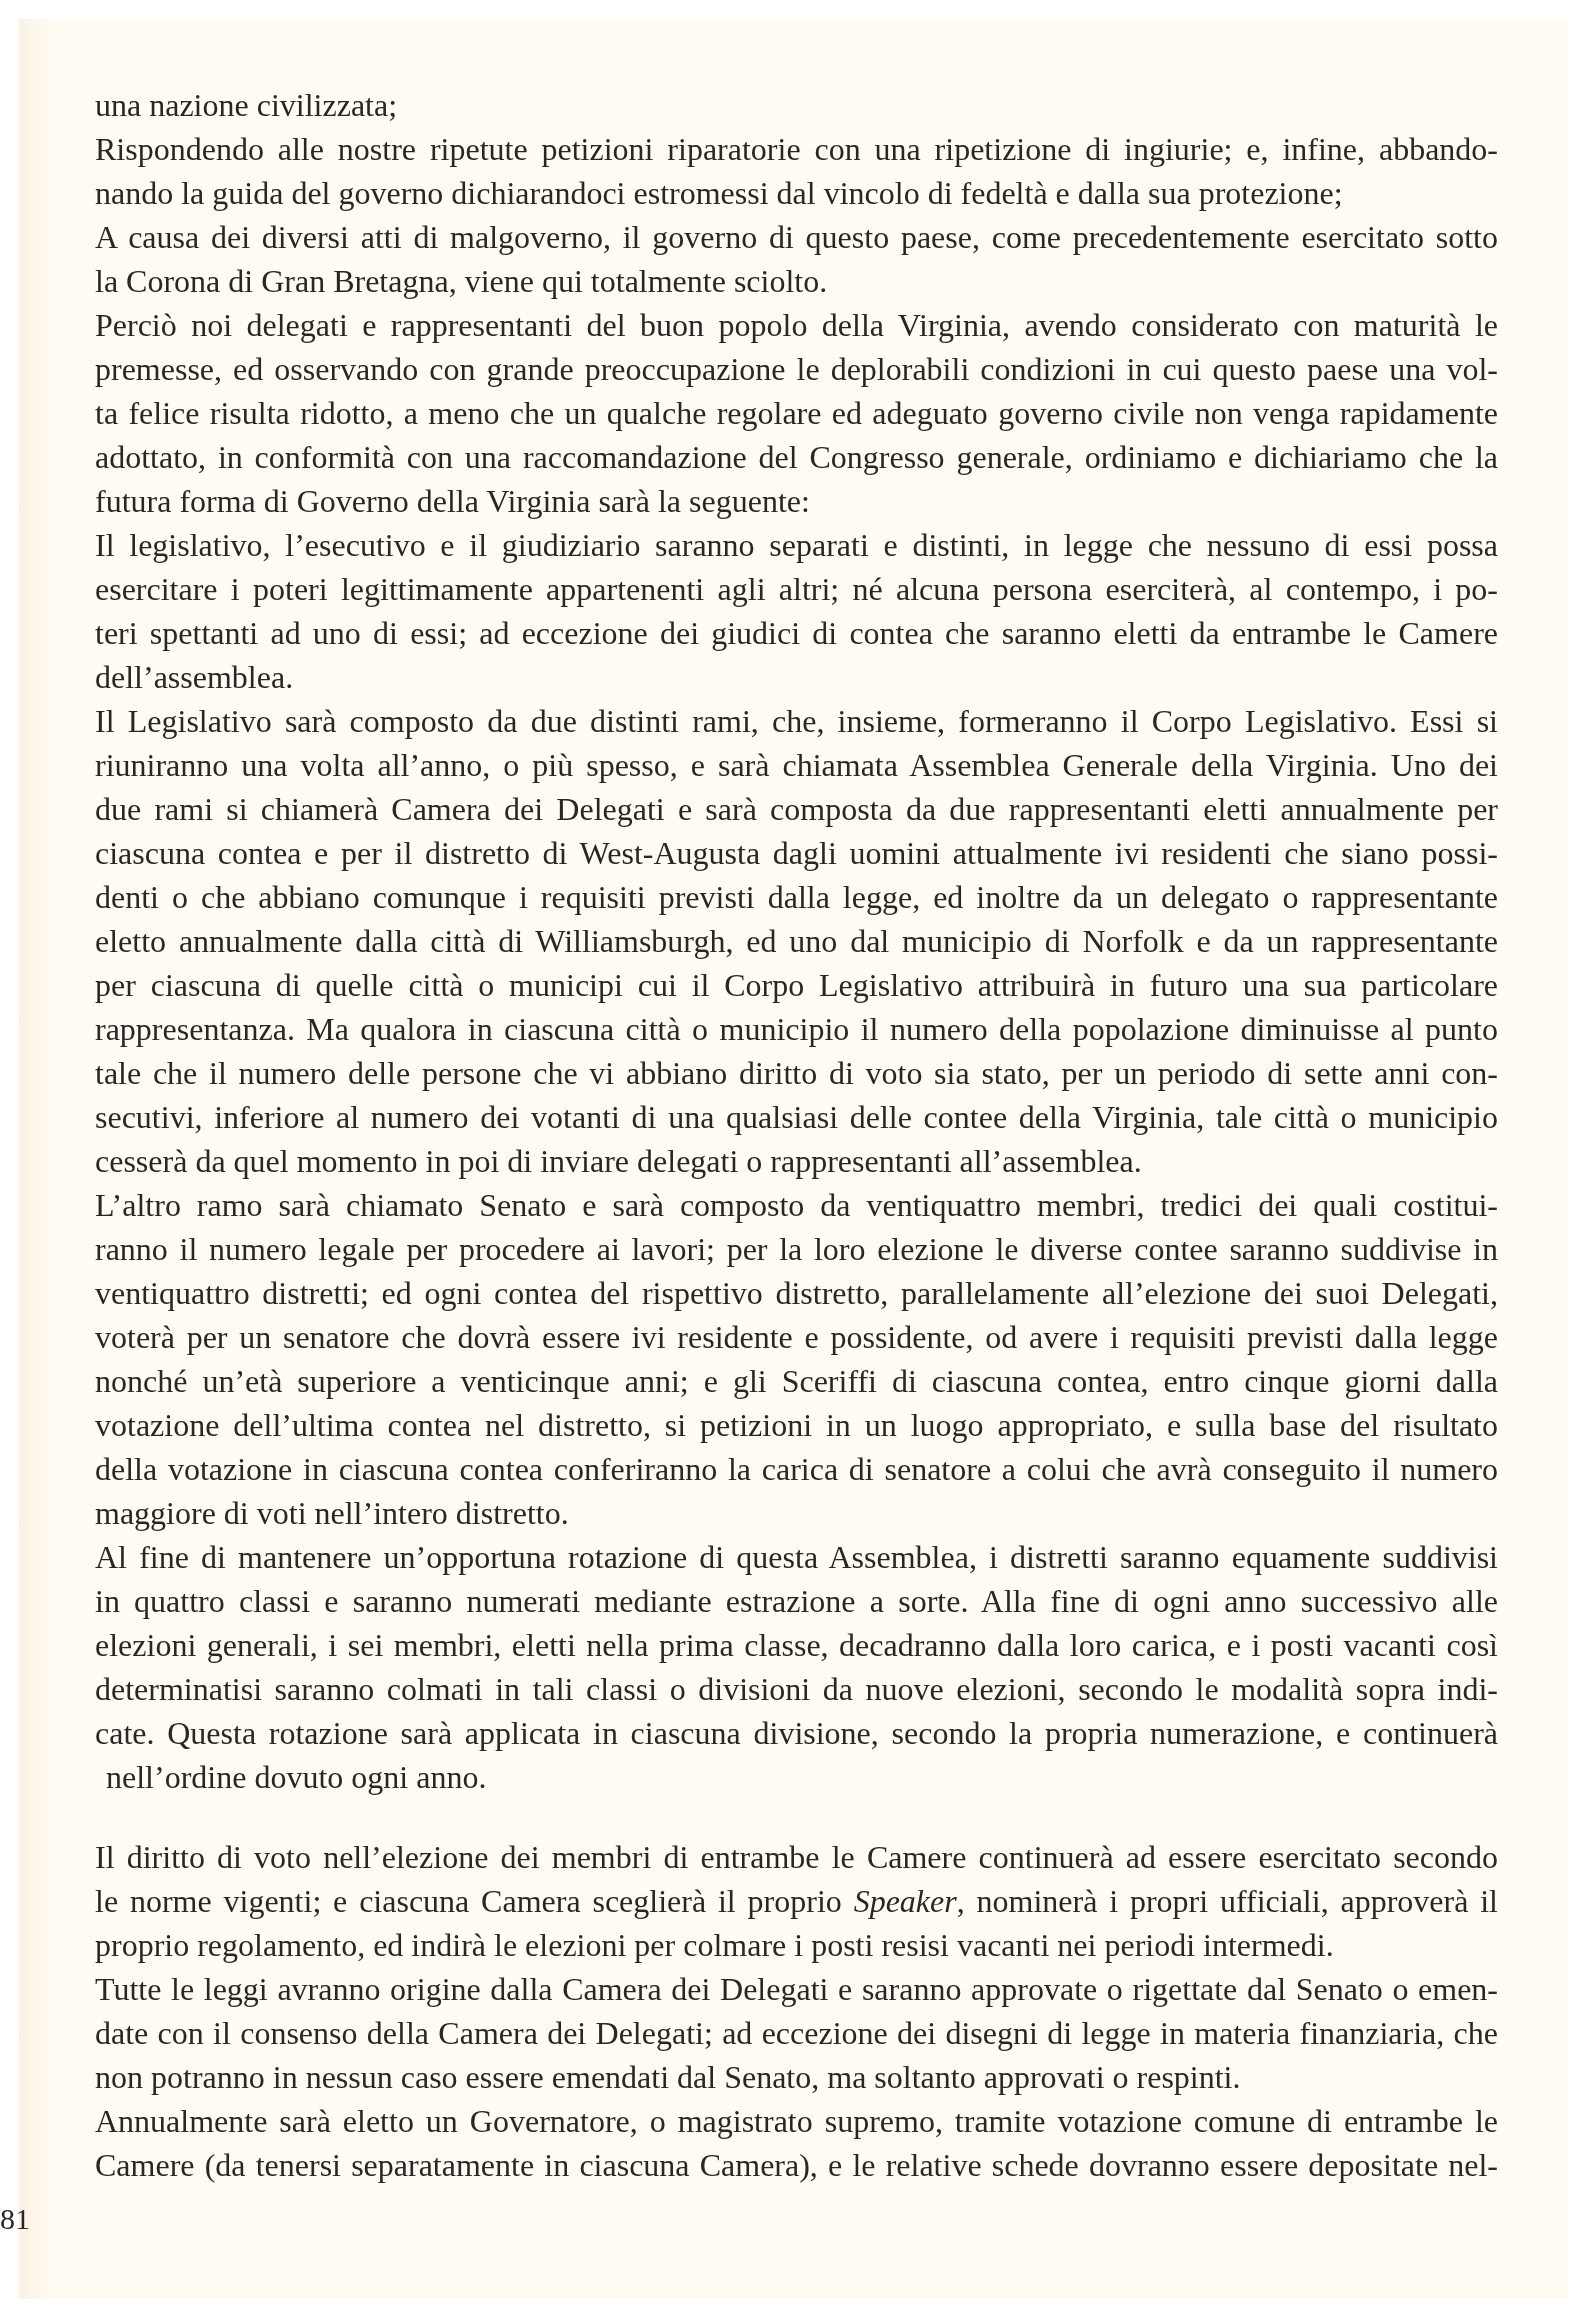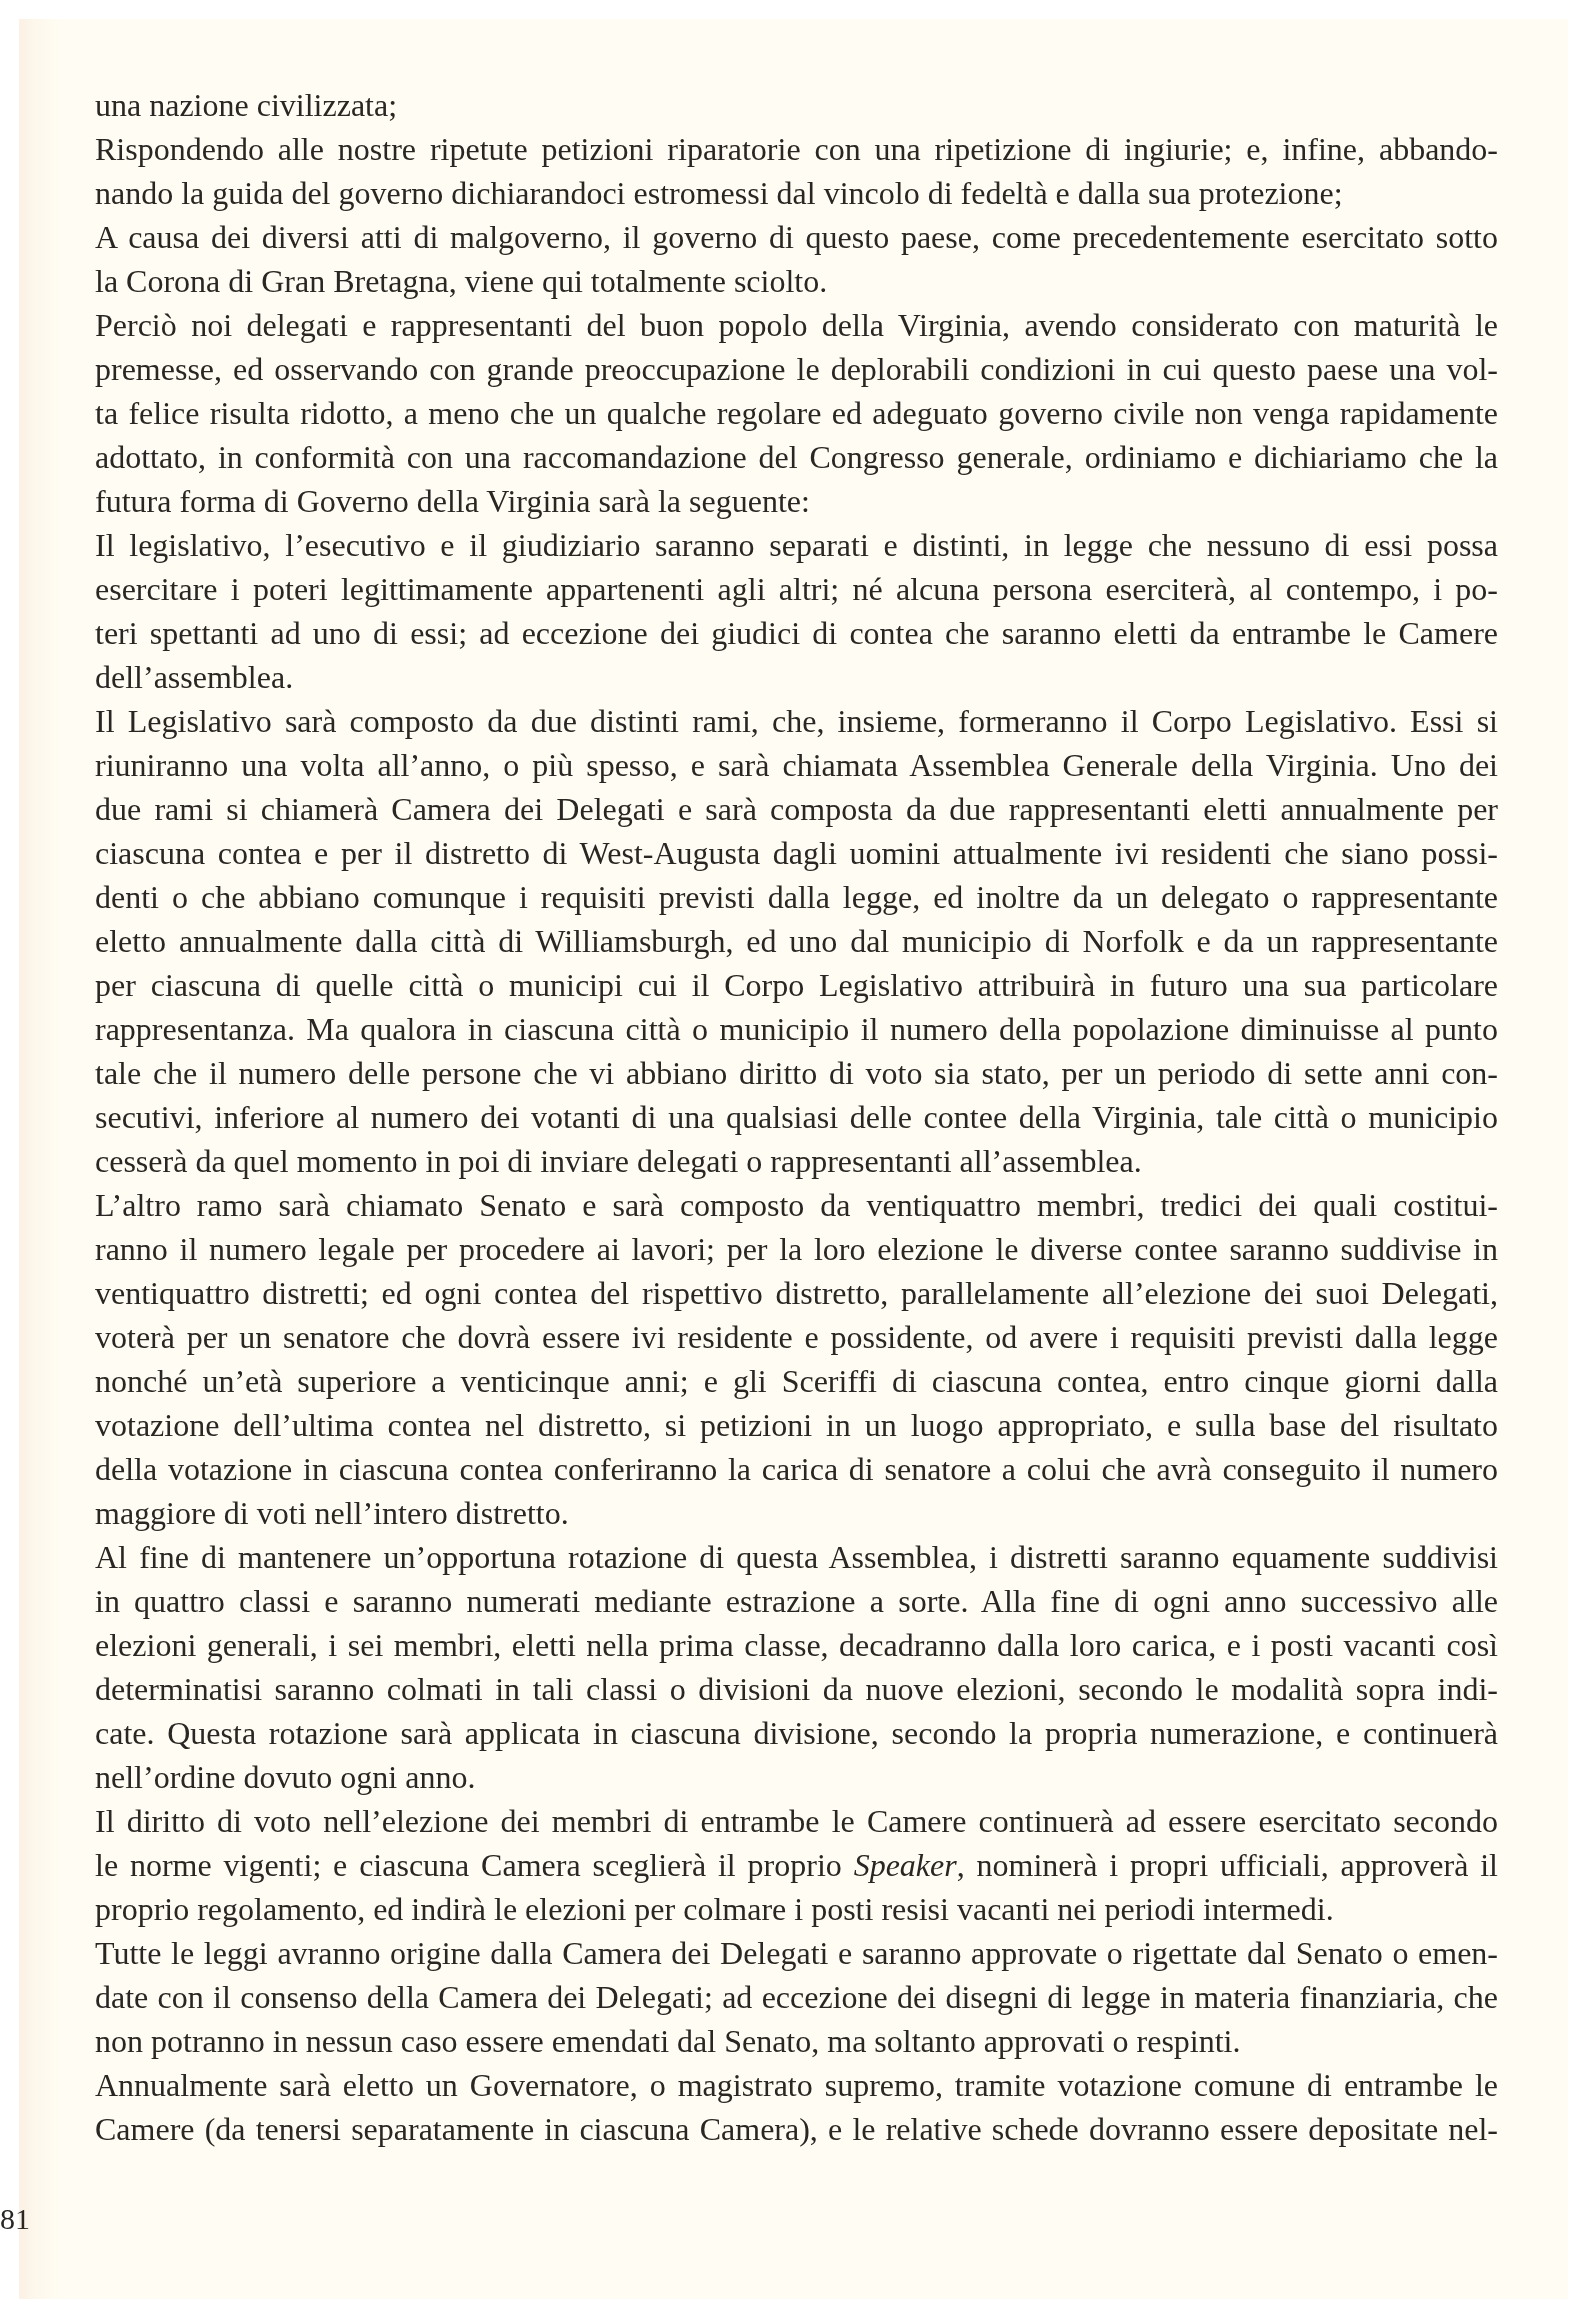--- a/index.html
+++ b/index.html
@@ -91,22 +91,22 @@
     <span class="line" style="display: block;">voterà per un senatore che dovrà essere ivi residente e possidente, od avere i requisiti previsti dalla legge</span>
     <span class="line" style="display: block;">nonché un’età superiore a venticinque anni; e gli Sceriffi di ciascuna contea, entro cinque giorni dalla</span>
     <span class="line" style="display: block;">votazione dell’ultima contea nel distretto, si petizioni in un luogo appropriato, e sulla base del risultato</span>
     <span class="line" style="display: block;">della votazione in ciascuna contea conferiranno la carica di senatore a colui che avrà conseguito il numero</span>
     <span class="line last" style="display: block;">maggiore di voti nell’intero distretto.</span>
     <span class="line" style="display: block;">Al fine di mantenere un’opportuna rotazione di questa Assemblea, i distretti saranno equamente suddivisi</span>
     <span class="line" style="display: block;">in quattro classi e saranno numerati mediante estrazione a sorte. Alla fine di ogni anno successivo alle</span>
     <span class="line" style="display: block;">elezioni generali, i sei membri, eletti nella prima classe, decadranno dalla loro carica, e i posti vacanti così</span>
     <span class="line" style="display: block;">determinatisi saranno colmati in tali classi o divisioni da nuove elezioni, secondo le modalità sopra indi-</span>
     <span class="line" style="display: block;">cate. Questa rotazione sarà applicata in ciascuna divisione, secondo la propria numerazione, e continuerà</span>
-    <span class="line last" style="display: block;">nell’ordine dovuto ogni anno.</span>
-    <span class="line" style="display: block;">Il diritto di voto nell’elezione dei membri di entrambe le Camere continuerà ad essere esercitato secondo</span>
+    <span class="line last" style="display: block; margin-left: 11px;">nell’ordine dovuto ogni anno.</span>
+    <span class="line" style="display: block; margin-top: 36px;">Il diritto di voto nell’elezione dei membri di entrambe le Camere continuerà ad essere esercitato secondo</span>
     <span class="line" style="display: block;"><span>le norme vigenti; e ciascuna Camera sceglierà il proprio </span><em>Speaker</em><span>, nominerà i propri ufficiali, approverà il</span></span>
     <span class="line last" style="display: block;">proprio regolamento, ed indirà le elezioni per colmare i posti resisi vacanti nei periodi intermedi.</span>
     <span class="line" style="display: block;">Tutte le leggi avranno origine dalla Camera dei Delegati e saranno approvate o rigettate dal Senato o emen-</span>
     <span class="line" style="display: block;">date con il consenso della Camera dei Delegati; ad eccezione dei disegni di legge in materia finanziaria, che</span>
     <span class="line last" style="display: block;">non potranno in nessun caso essere emendati dal Senato, ma soltanto approvati o respinti.</span>
     <span class="line" style="display: block;">Annualmente sarà eletto un Governatore, o magistrato supremo, tramite votazione comune di entrambe le</span>
     <span class="line" style="display: block;">Camere (da tenersi separatamente in ciascuna Camera), e le relative schede dovranno essere depositate nel-</span>
   </div>
 
 <div class="page-number">81</div>

